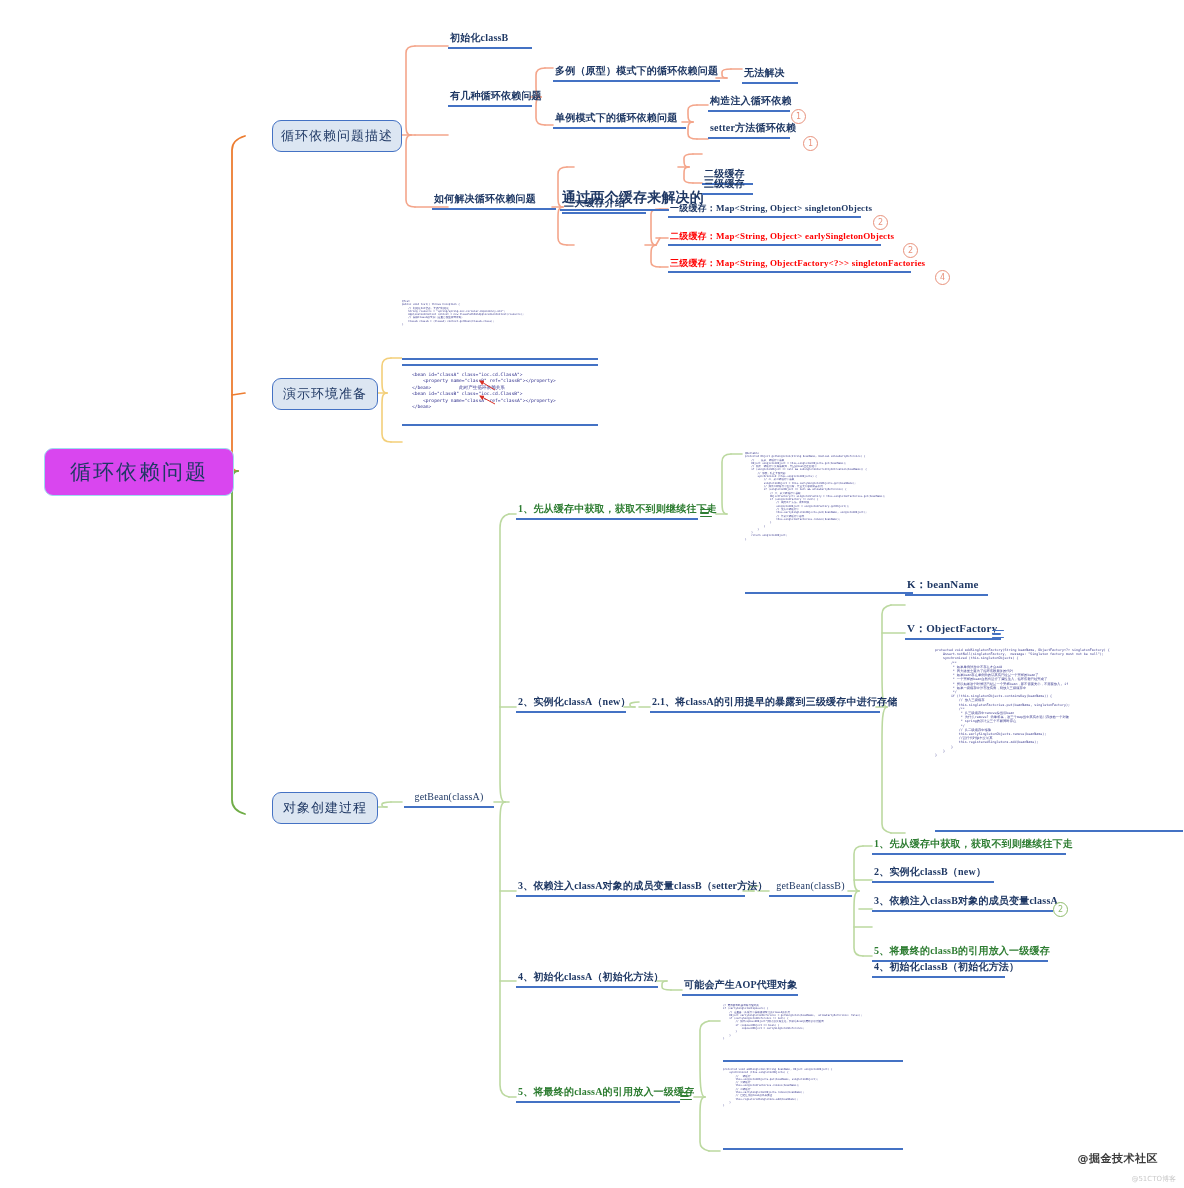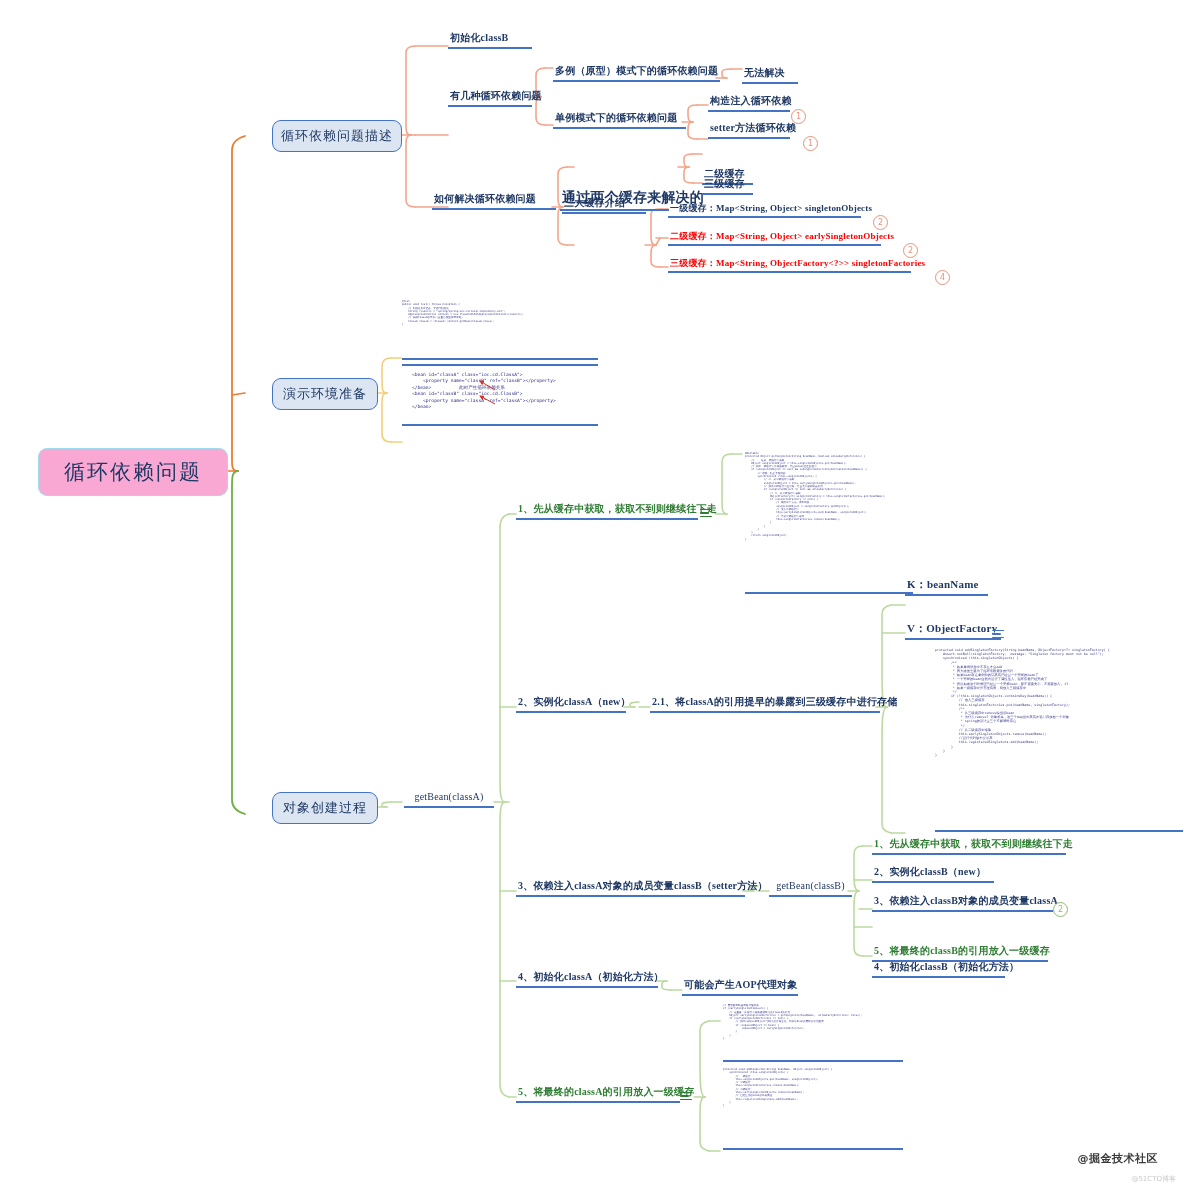--- a/index.html
+++ b/index.html
@@ -33,22 +33,22 @@
 
   
   .boxnode{
     position:absolute;
     display:flex;align-items:center;justify-content:center;
     border-radius:9px;
     white-space:nowrap;
     font-family:"DejaVu Sans","Liberation Sans",sans-serif;
   }
   #root-node{
-    left:38px;top:448px;width:188px;height:46px;
-    background:#f9a8d4;border:1px solid #9ddcf0;
+    left:44px;top:448px;width:188px;height:46px;
+    background:#d946ef;border:1px solid #9ddcf0;
     color:#1f3864;font-size:21px;letter-spacing:2px;
   }
   .subroot{
     background:#dce6f2;border:1.4px solid #4472c4;
     color:#1f3864;font-size:13px;letter-spacing:1px;
     height:30px;
   }
   #sub-desc{left:272px;top:120px;width:128px;justify-content:center;}
   #sub-demo{left:272px;top:378px;width:104px;}
   #sub-create{left:272px;top:792px;width:104px;}

